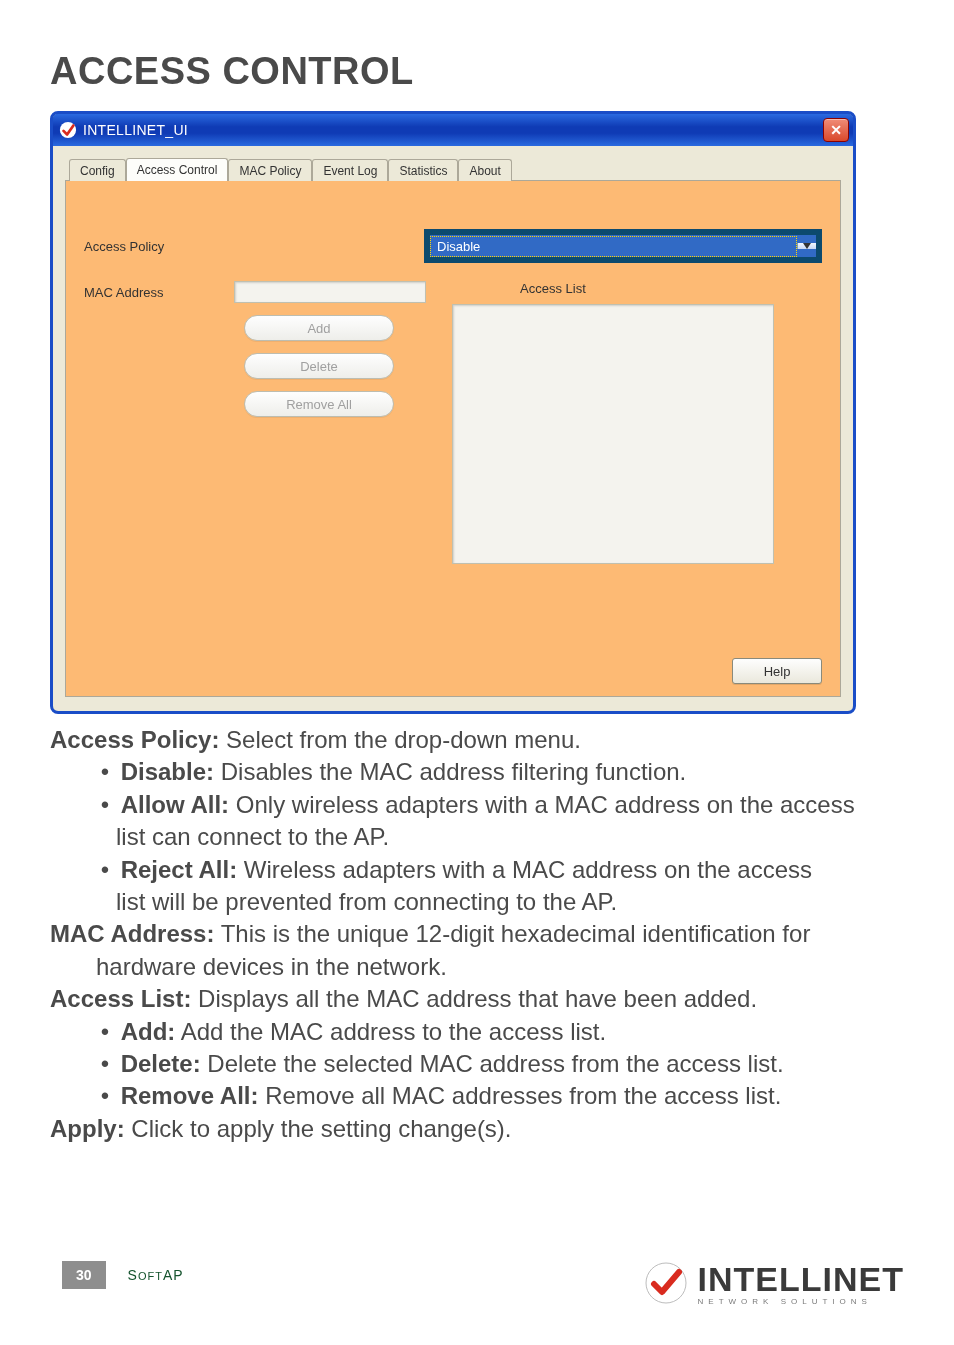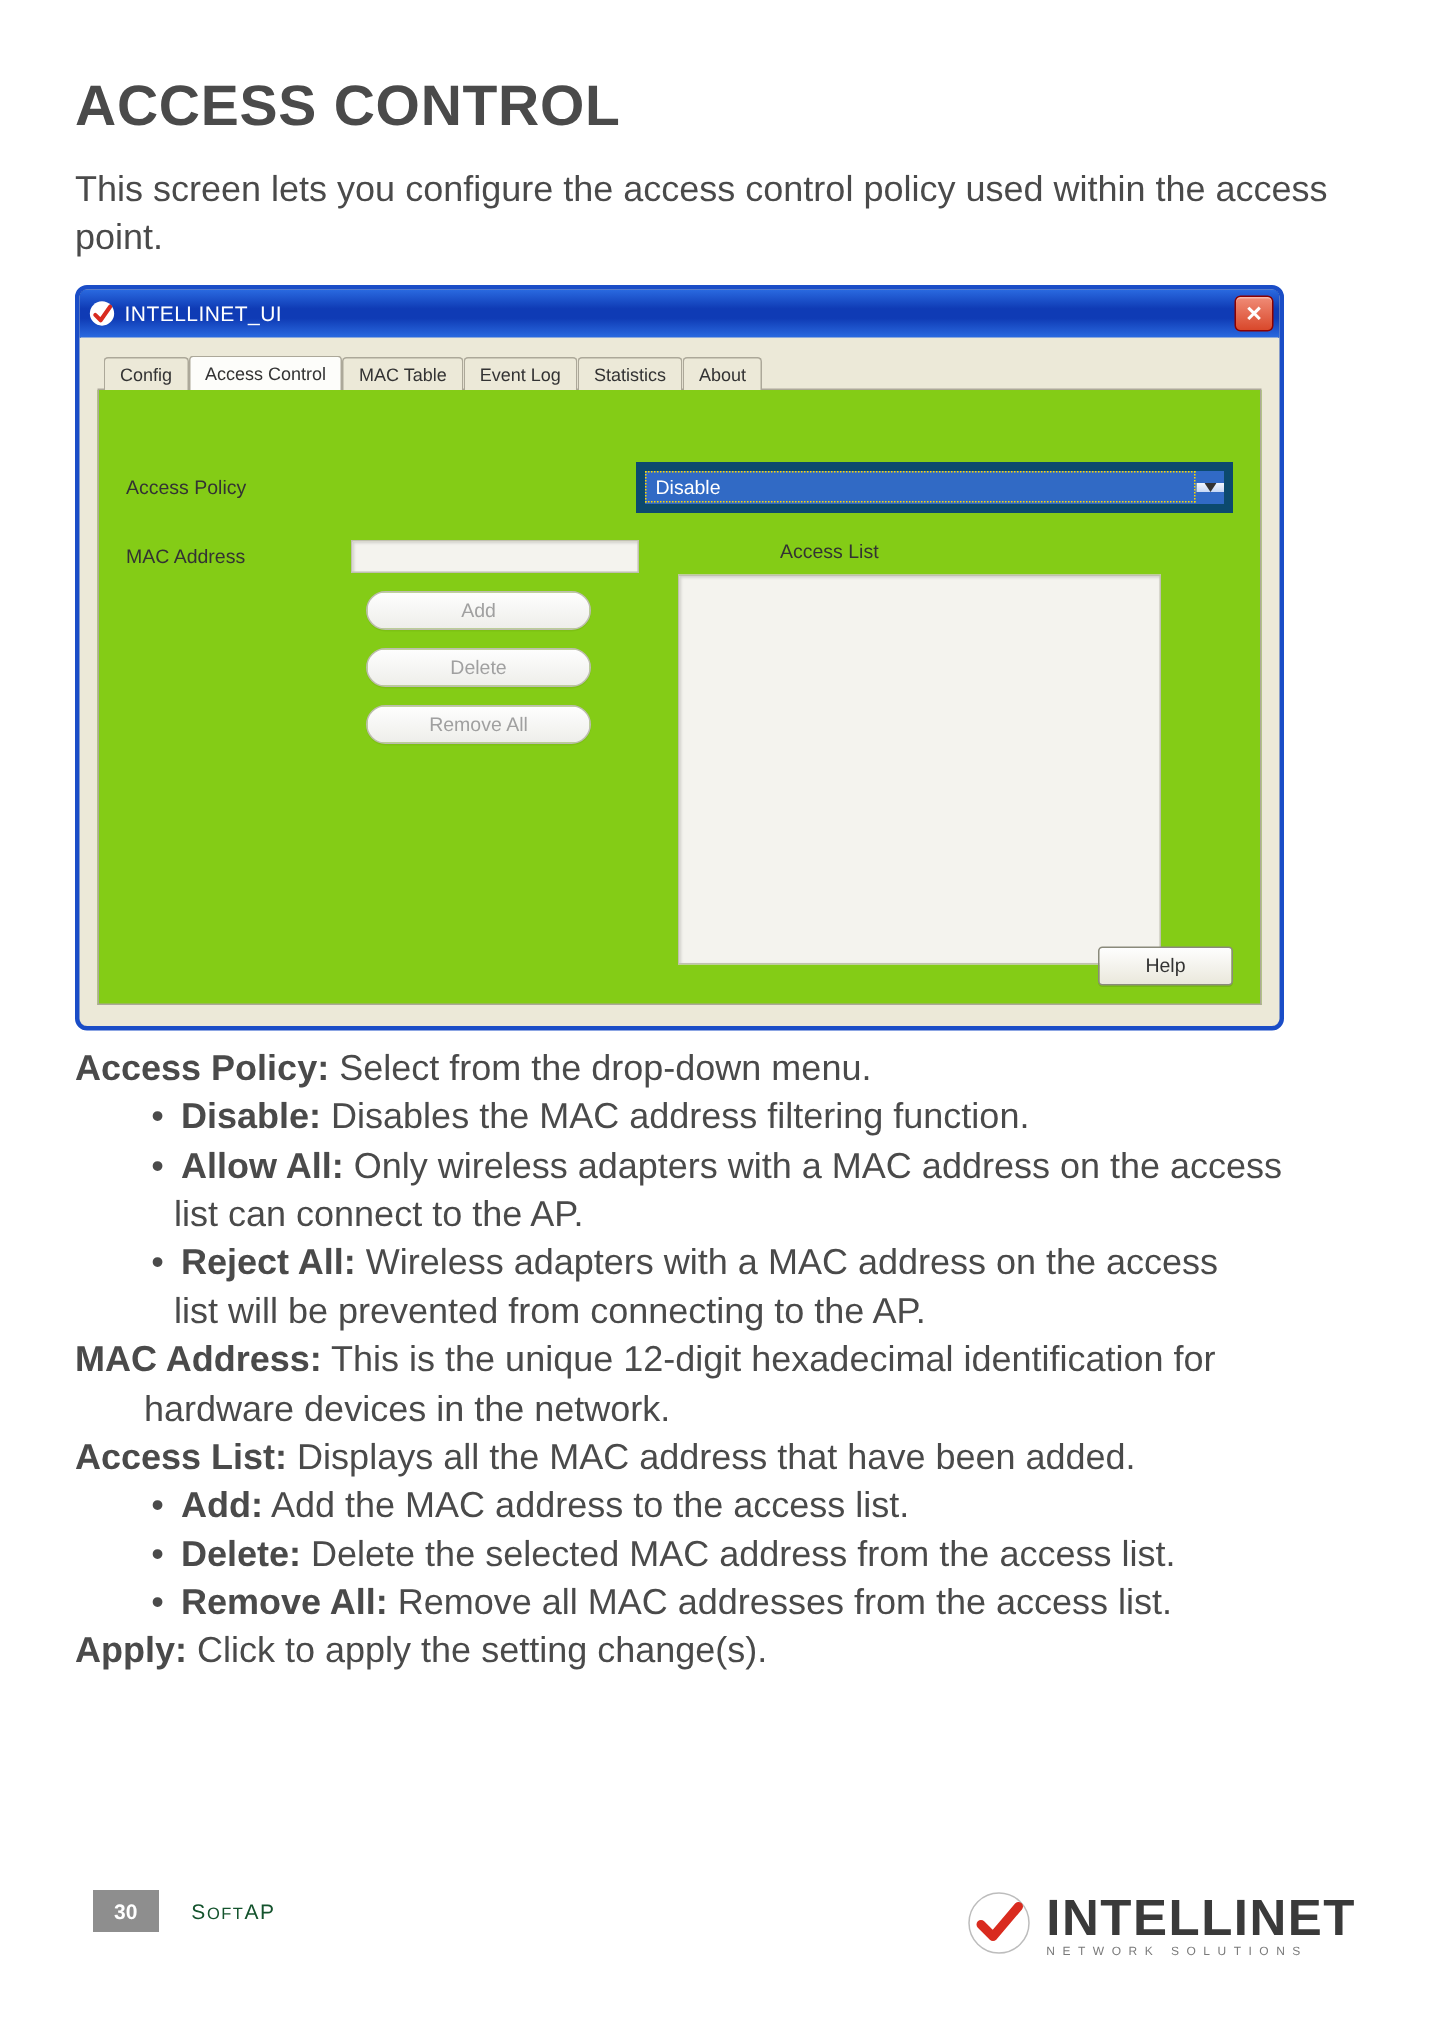--- a/index.html
+++ b/index.html
@@ -111,22 +111,22 @@
   }
   .tab.active {
     background: #fdfdfa;
     z-index: 2;
     top: 1px;
     padding-bottom: 4px;
   }
   .panel {
     border: 1px solid #aca899;
     border-top: none;
-    background: #84cc16;
-    height: 410px;
+    background: #fdba74;
+    height: 516px;
     position: relative;
     padding: 28px 18px 14px 18px;
     box-sizing: border-box;
   }
 
   .row {
     display: flex;
     align-items: center;
     margin-bottom: 18px;
   }
@@ -289,40 +289,39 @@
     letter-spacing: 5px;
     color: #7a7a7a;
     margin-top: 2px;
   }
 </style>
 </head>
 <body>
 
 <div class="page">
   <h1 class="title">ACCESS CONTROL</h1>
-  <p class="intro">This screen lets you configure the access control policy used within the access point.</p>
 
   <div class="win">
     <div class="titlebar">
       <span class="app-icon">
         <svg viewBox="0 0 20 20">
             <circle cx="10" cy="10" r="9" fill="#fff"></circle>
             <path d="M5 11 L9 15 L16 5" stroke="#d92b1f" stroke-width="3" fill="none" stroke-linecap="round" stroke-linejoin="round"></path>
           </svg>
       </span>
       <span class="app-title">INTELLINET_UI</span>
       <div class="close-btn">
         <span>✕</span>
       </div>
     </div>
     <div class="win-body">
       <div class="tabs">
         <div class="tab">Config</div>
         <div class="tab active">Access Control</div>
-        <div class="tab">MAC Table</div>
+        <div class="tab">MAC Policy</div>
         <div class="tab">Event Log</div>
         <div class="tab">Statistics</div>
         <div class="tab">About</div>
       </div>
       <div class="panel">
 
         <div class="row" style="margin-top:20px;">
           <div class="lbl">Access Policy</div>
           <div style="width:200px;"></div>
           <div class="combo">

